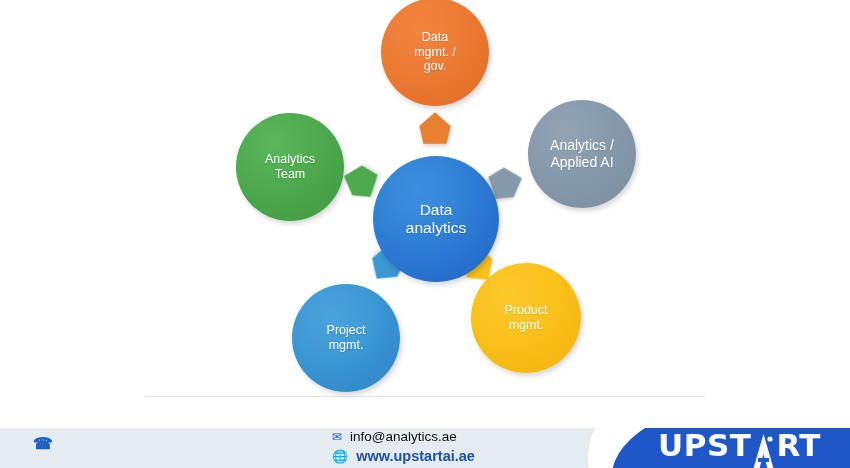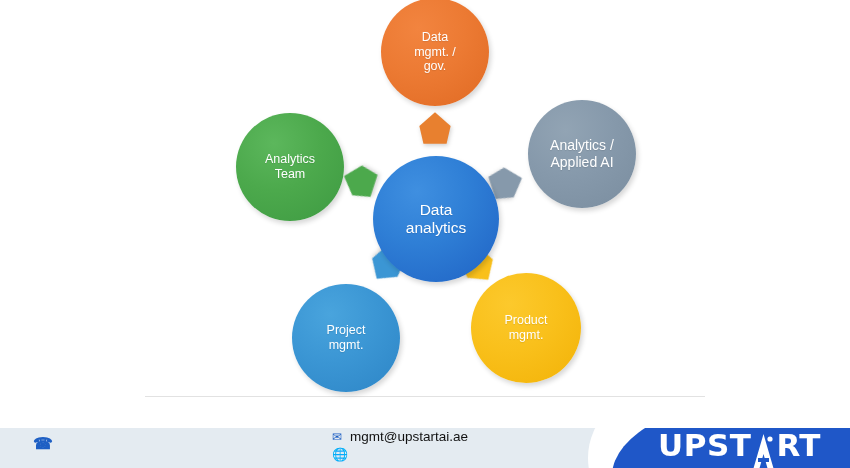--- a/index.html
+++ b/index.html
@@ -103,21 +103,21 @@
     width: 108px;
     height: 108px;
     background: radial-gradient(circle at 35% 28%, #49a4dd 0%, #3b96d4 45%, #2d85c6 100%);
     font-size: 12.5px;
     align-items: center;
   }
 
   
   #node-bottom-right {
     left: 471px;
-    top: 273px;
+    top: 263px;
     width: 110px;
     height: 110px;
     background: radial-gradient(circle at 35% 28%, #fcc92c 0%, #f9c01b 45%, #f2b207 100%);
     font-size: 12.5px;
   }
 
   
   .connector {
     position: absolute;
     width: 34px;
@@ -297,25 +297,26 @@
 </div>
 
 <div id="footer-bar">
 
   <div class="footer-item" id="footer-phone">
     <span class="ficon" id="phone-icon">☎</span>
   </div>
 
   <div class="footer-item" id="footer-email">
     <span class="ficon" id="mail-icon">✉</span>
-    <span>mgmt@upstartai.ae</span>
+    <span>info@analytics.ae</span>
   </div>
 
   <div class="footer-item" id="footer-web">
     <span class="ficon" id="globe-icon">🌐</span>
+    <span>www.upstartai.ae</span>
   </div>
 
   <div id="footer-swoosh"></div>
   <div id="logo-blob"></div>
   <div id="logo-blob-fill"></div>
 
   <div id="brand-logo">
     <span class="brand-text-pre">UPST</span>
     <span class="brand-a-wrap">
       <svg width="25" height="40" viewBox="0 0 25 40" aria-hidden="true">

